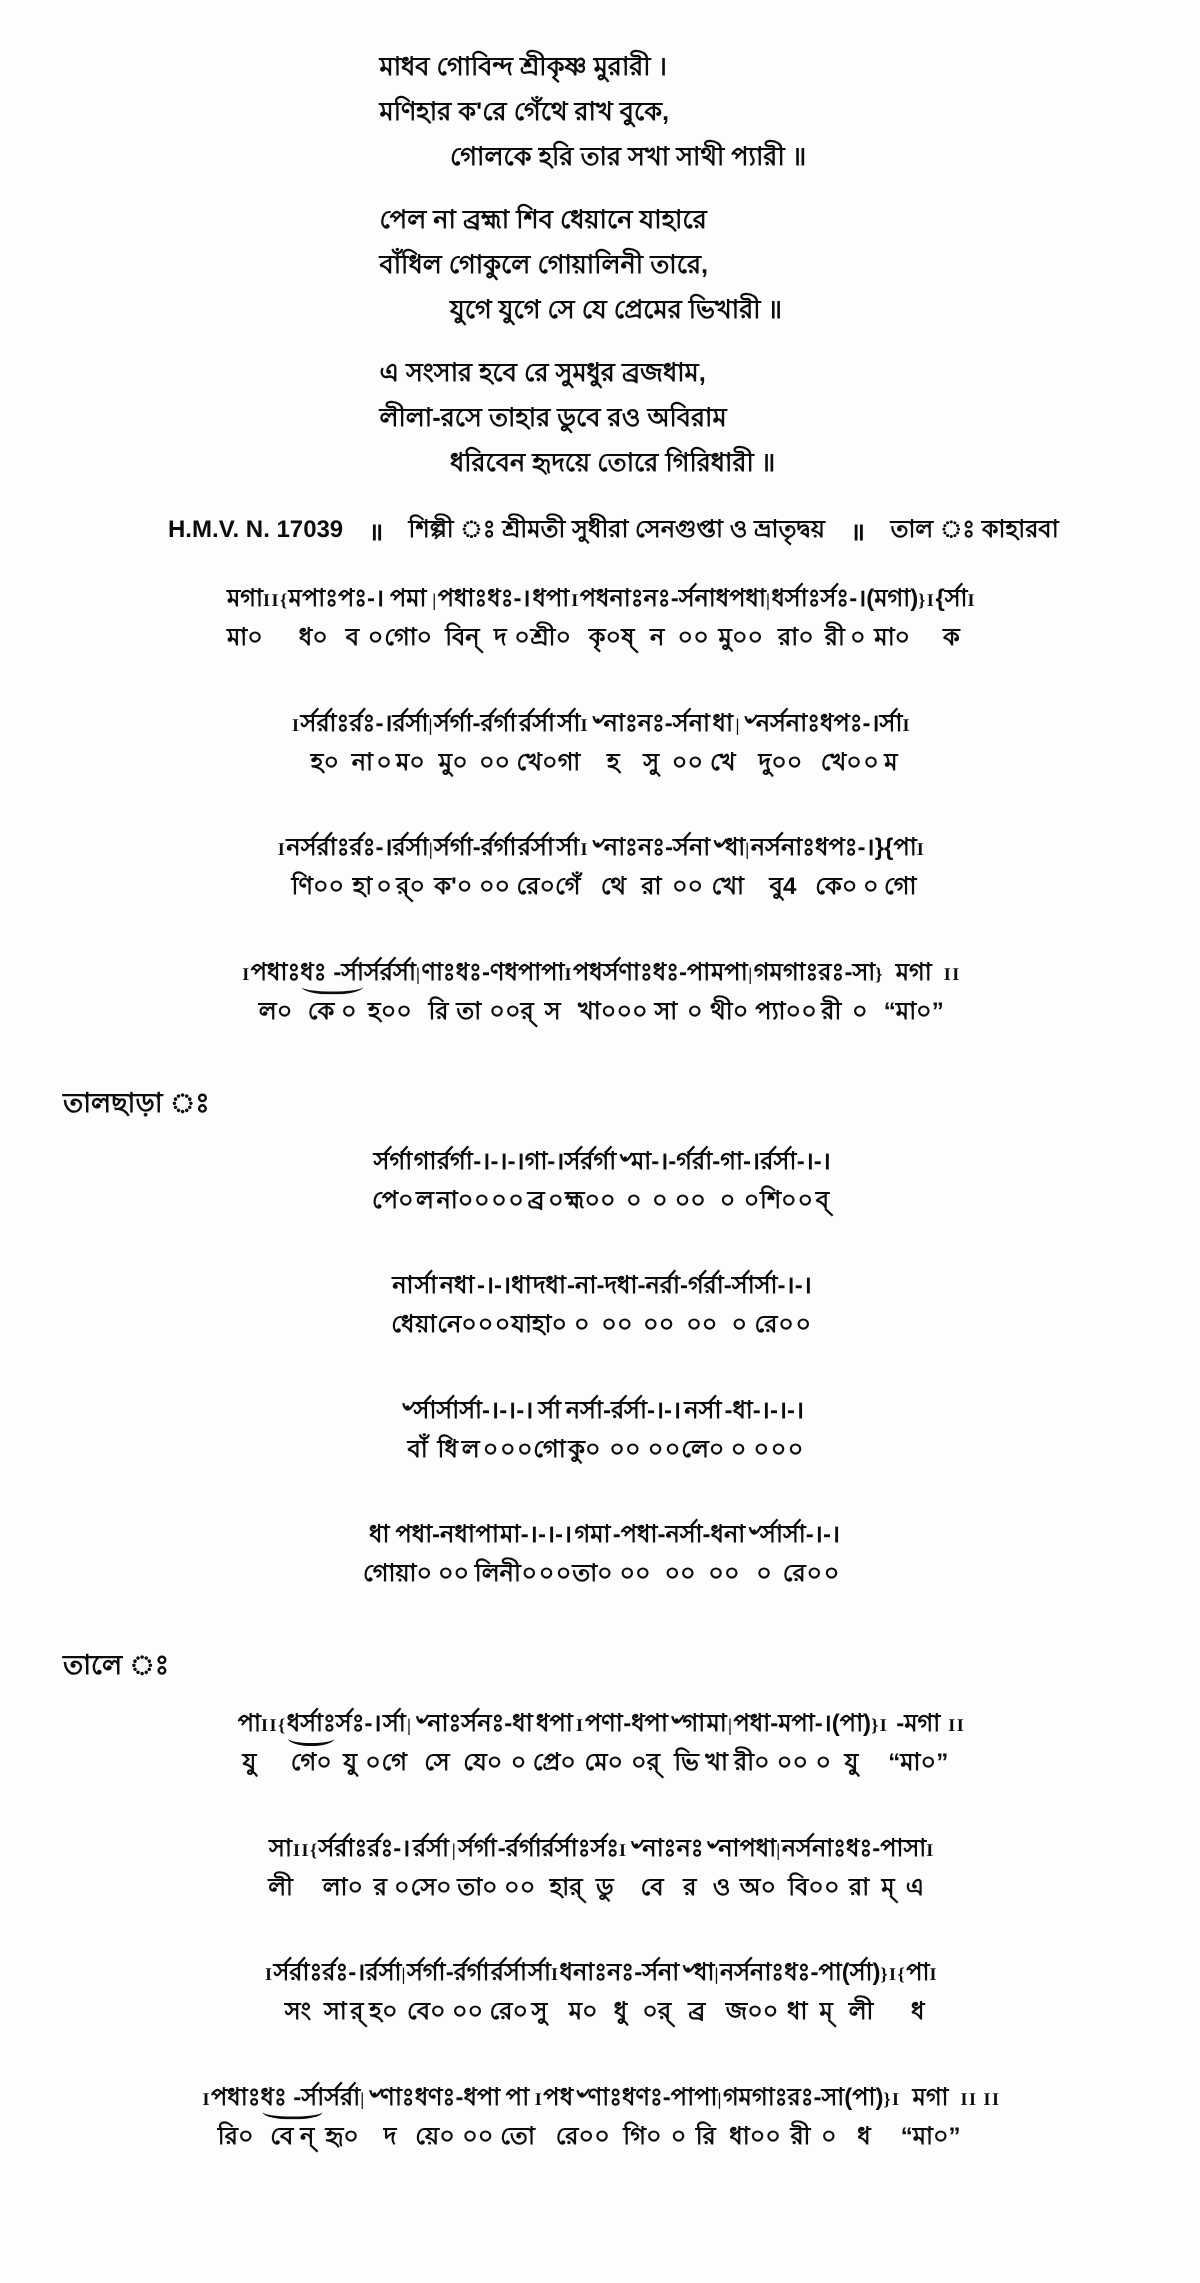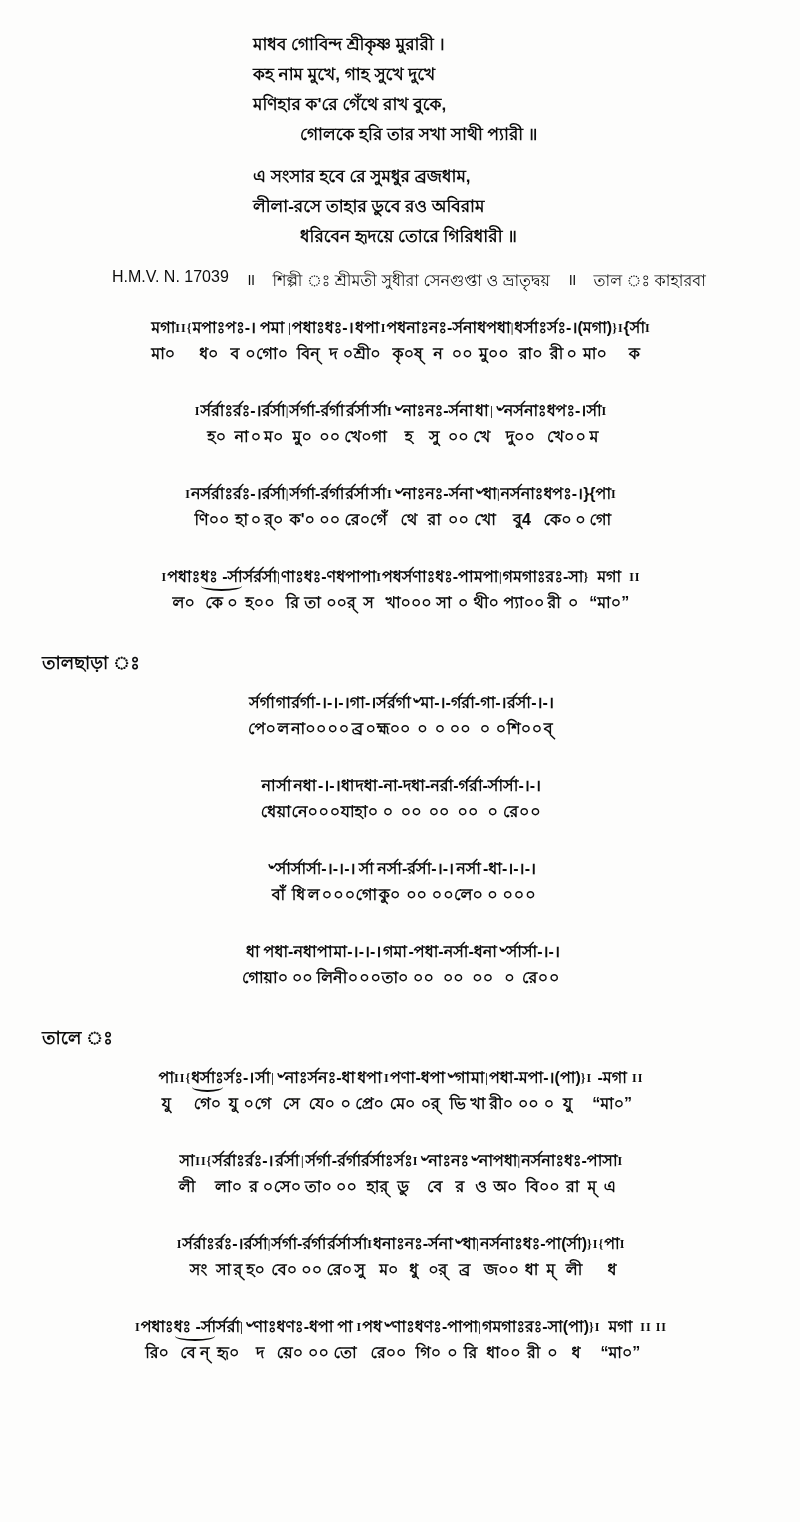--- a/index.html
+++ b/index.html
@@ -9,22 +9,22 @@
     font-family:"Liberation Sans","DejaVu Sans",sans-serif;
   }
   .page{width:800px;height:1522px;position:relative;}
   
   .lyrics{margin:30px 0 0 253px;font-size:17px;font-weight:bold;}
   .lyrics-stanza{margin-bottom:12px;}
   .lyr-line{line-height:30px;white-space:nowrap;}
   .lyr-line.indent{padding-left:47px;}
   
   .header-line{
-    margin:16px 0 0 112px;font-size:16px;font-weight:normal;
-    display:flex;gap:17px;align-items:flex-start;white-space:nowrap;
+    margin:16px 0 0 112px;font-size:16px;font-weight:bold;
+    display:flex;gap:17px;align-items:center;white-space:nowrap;
   }
   
   .notation{margin:22px 40px 0 42px;}
   .sec-title{font-size:18px;font-weight:bold;margin:8px 0 12px 0;}
   .not-line{
     display:flex;justify-content:center;align-items:flex-start;
     margin-bottom:34px;
   }
   .cell{display:flex;flex-direction:column;align-items:center;row-gap:3px;}
   .cell .note{
@@ -45,23 +45,27 @@
   }
 </style>
 </head>
 <body>
 
 <div class="page">
 
   <section class="lyrics">
       <div class="lyrics-stanza">
         <div class="lyr-line">মাধব গোবিন্দ শ্রীকৃষ্ণ মুরারী ।</div>
-        <div class="lyr-line">কহ নাম মুখে, গাহ সুখে দুখে</div>
         <div class="lyr-line">মণিহার ক'রে গেঁথে রাখ বুকে,</div>
         <div class="lyr-line indent">গোলকে হরি তার সখা সাথী প্যারী ॥</div>
+      </div>
+      <div class="lyrics-stanza">
+        <div class="lyr-line">পেল না ব্রহ্মা শিব ধেয়ানে যাহারে</div>
+        <div class="lyr-line">বাঁধিল গোকুলে গোয়ালিনী তারে,</div>
+        <div class="lyr-line indent">যুগে যুগে সে যে প্রেমের ভিখারী ॥</div>
       </div>
       <div class="lyrics-stanza">
         <div class="lyr-line">এ সংসার হবে রে সুমধুর ব্রজধাম,</div>
         <div class="lyr-line">লীলা-রসে তাহার ডুবে রও অবিরাম</div>
         <div class="lyr-line indent">ধরিবেন হৃদয়ে তোরে গিরিধারী ॥</div>
       </div>
     </section>
 
   <div class="header-line">
     <span>H.M.V.   N. 17039</span>

